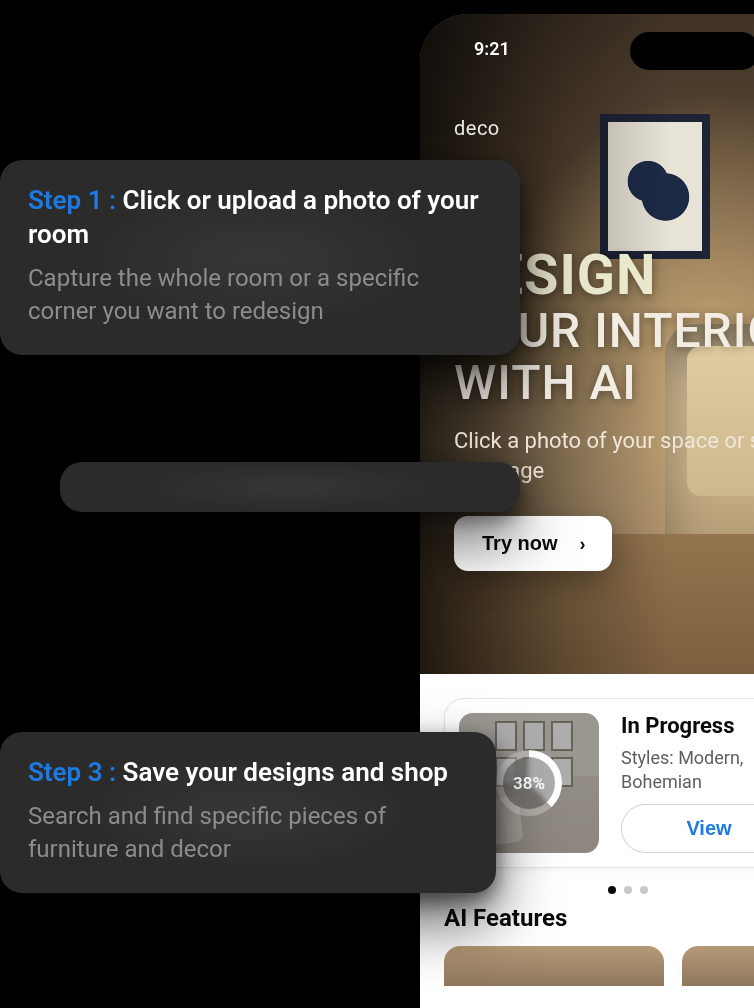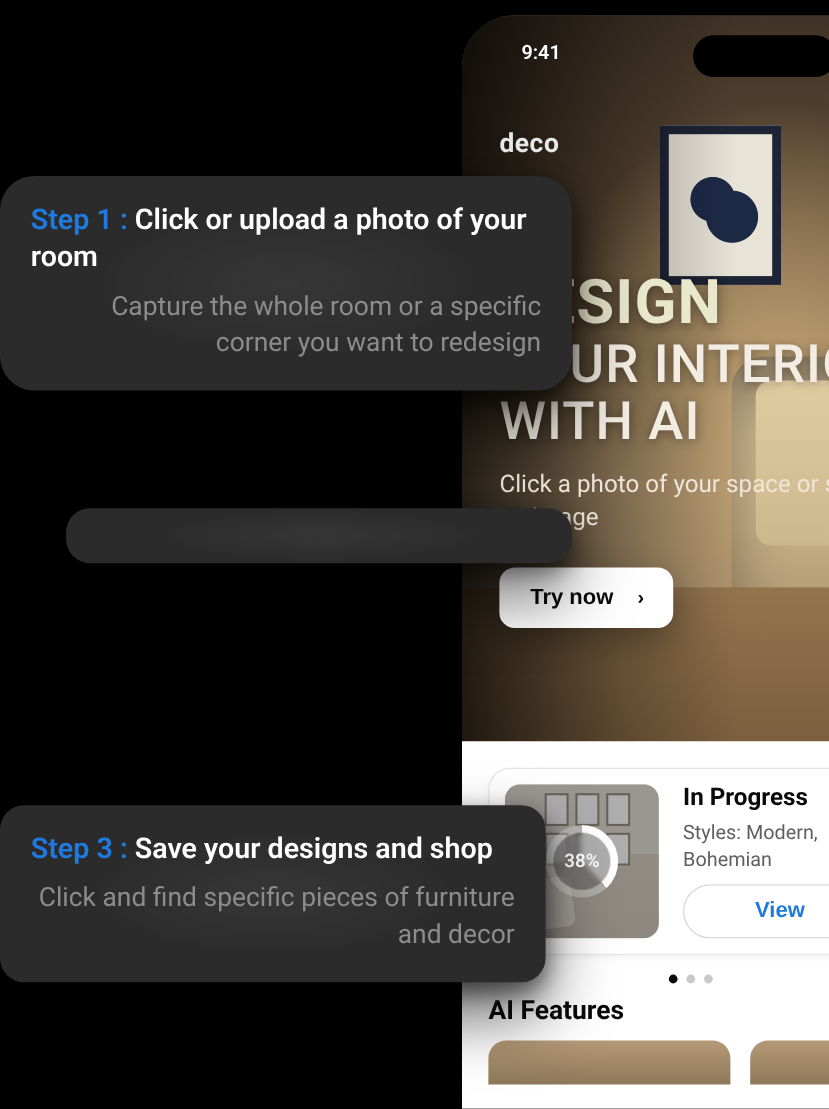--- a/index.html
+++ b/index.html
@@ -87,22 +87,22 @@
     content:"";
     position:absolute;
     inset:0;
     background: linear-gradient(90deg, rgba(0,0,0,.75) 0%, rgba(0,0,0,.25) 35%, rgba(0,0,0,0) 60%);
   }
 
   .logo {
     position: absolute;
     top: 102px;
     left: 34px;
-    font-size: 24px;
-    font-weight: 700;
+    font-size: 20px;
+    font-weight: 400;
     color: #eaeaea;
     z-index: 6;
     letter-spacing:.5px;
   }
 
   .headline {
     position: absolute;
     top: 232px;
     left: 34px;
     right: 0;
@@ -228,23 +228,23 @@
     position:absolute;
     background:#2b2b2b;
     border-radius:22px;
     padding:24px 28px 26px;
     box-shadow: 0 30px 60px rgba(0,0,0,.6), 0 8px 20px rgba(0,0,0,.5);
     color:#fff;
     z-index:20;
   }
   .step .title{ font-size:26px; font-weight:600; line-height:1.3; margin-bottom:10px;}
   .step .title .num{ color:#1f7ae0;}
-  .step .desc{ font-size:24px; color:#8c8c8c; line-height:1.4;text-align:right;}
-
-  .s1{ top:160px; left:0; width:520px;border-radius:31px;}
+  .step .desc{ font-size:24px; color:#8c8c8c; line-height:1.4;}
+
+  .s1{ top:160px; left:0; width:520px;}
   .s2{ top:462px; left:60px; width:460px;}
   .s3{ top:732px; left:0; width:496px;}
 
   
   .step::before{
     content:"";
     position:absolute;
     inset:-8px;
     border-radius:28px;
     background:radial-gradient(closest-side, rgba(255,255,255,.06), transparent 70%);
@@ -252,21 +252,21 @@
     filter:blur(6px);
   }
 </style>
 </head>
 <body>
 
 <div class="phone">
   <div class="screen">
 
     <div class="dynamic-island"></div>
-    <div class="status-time">9:41</div>
+    <div class="status-time">9:21</div>
 
     <div class="hero">
       <div class="hero-photo">
         <div class="art1"></div>
 
         <div class="sofa"></div>
         <div class="floor"></div>
       </div>
 
       <div class="logo">deco</div>
@@ -335,14 +335,14 @@
 </div>
 
 <div class="step s2">
 </div>
 
 <div class="step s3">
   <div class="title">
     <span class="num">Step 3 :</span>
     <span>Save your designs and shop</span>
   </div>
-  <div class="desc">Click and find specific pieces of furniture and decor</div>
+  <div class="desc">Search and find specific pieces of furniture and decor</div>
 </div>
 
 </body></html>

